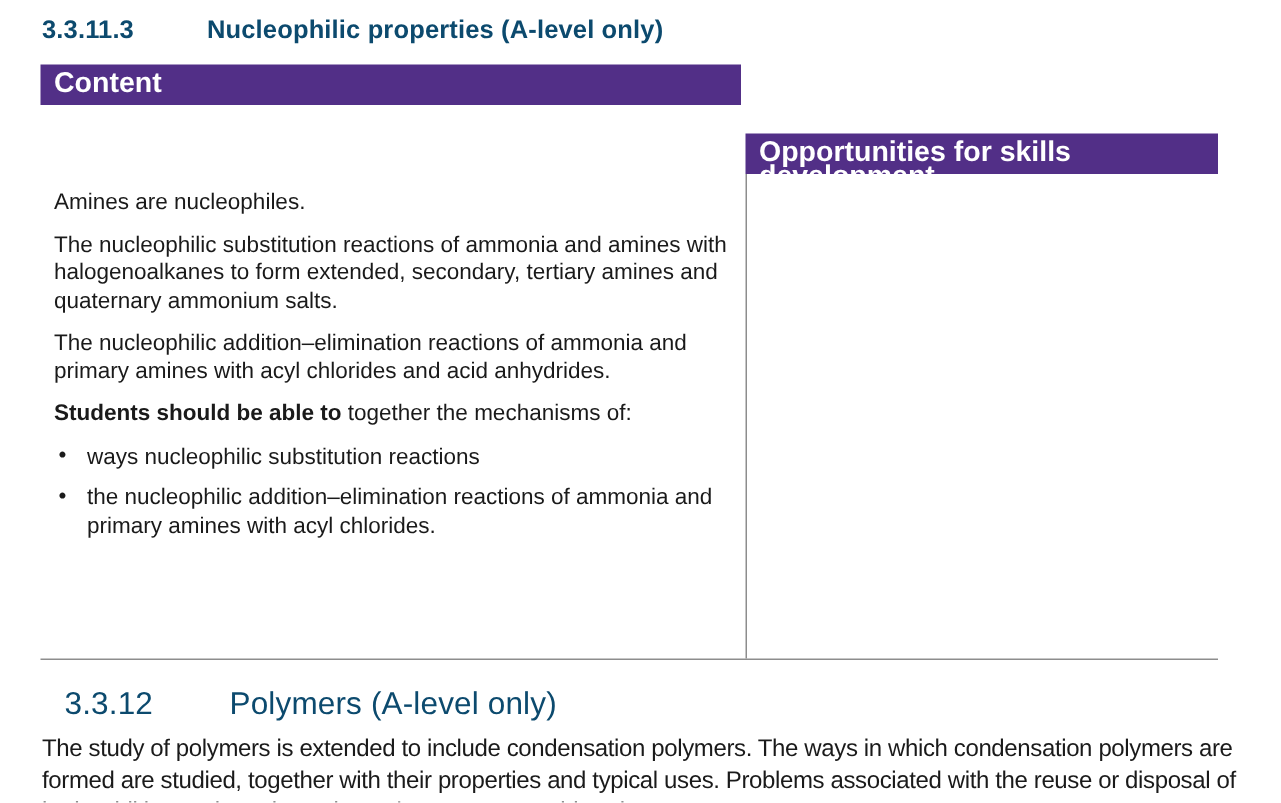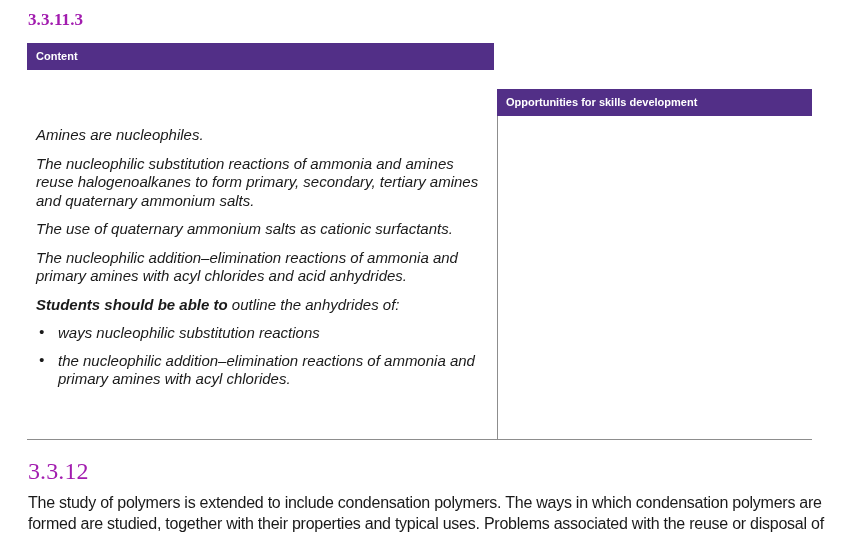--- a/index.html
+++ b/index.html
@@ -11,59 +11,57 @@
     background: #ffffff;
     font-family: "Liberation Sans", sans-serif;
     color: #1a1a1a;
     overflow: hidden;
   }
 
   
   .section-heading {
     display: flex;
     align-items: center;
-    color: #a21caf;
+    color: #0c4a6e;
     font-weight: 600;
     letter-spacing: 0.1px;
-    font-family: Liberation Serif, serif;
   }
   .section-heading .sec-num { width: 110px; flex: 0 0 110px; }
   .h1 { padding: 10px 0 0 28px; font-size: 17px; }
-  .h2 { padding: 18px 0 0 28px; font-size: 24px; font-weight: 500; }
+  .h2 { padding: 18px 0 0 28px; font-size: 21px; font-weight: 500; margin-left: 15px; }
 
   
   .spec-table {
     margin: 13px 0 0 27px;
     width: 785px;
   }
   .thead { display: flex; }
   .th {
     background: #522f87;
     color: #ffffff;
-    font-size: 11px;
+    font-size: 19px;
     font-weight: bold;
     padding: 5px 9px 6px 9px;
     height: 27px;
     line-height: 16px;
   }
   .th.left { width: 467px; flex: 0 0 467px; margin-right: 3px; }
   .th.right { flex: 1; margin-top: 46px; }
 
   .tbody {
     display: flex;
     border-bottom: 1px solid #8d8d8d;
     min-height: 324px;
   }
   .td.left {
     width: 470px;
     flex: 0 0 470px;
     padding: 1px 12px 6px 9px;
     font-size: 15px;
     line-height: 18.5px;
-    font-style: italic;
   }
   .td.right {
     flex: 1;
     border-left: 1px solid #8d8d8d;
   }
   .td.left p { margin: 9px 0 10px 0; }
   .bold { font-weight: bold; text-align: center; }
 
   .bullet-item {
     position: relative;
@@ -87,46 +85,47 @@
     color: #1a1a1a;
   }
 </style>
 </head>
 <body>
 
 <div class="page">
 
   <div class="section-heading h1">
     <span class="sec-num">3.3.11.3</span>
+    <span class="sec-title">Nucleophilic properties (A-level only)</span>
   </div>
 
   <div class="spec-table">
     <div class="thead">
       <div class="th left">Content</div>
       <div class="th right">Opportunities for skills development</div>
     </div>
     <div class="tbody">
       <div class="td left">
         <p>Amines are nucleophiles.</p>
-        <p>The nucleophilic substitution reactions of ammonia and amines reuse halogenoalkanes to form primary, secondary, tertiary amines and quaternary ammonium salts.</p>
-        <p>The use of quaternary ammonium salts as cationic surfactants.</p>
+        <p>The nucleophilic substitution reactions of ammonia and amines with halogenoalkanes to form extended, secondary, tertiary amines and quaternary ammonium salts.</p>
         <p>The nucleophilic addition–elimination reactions of ammonia and primary amines with acyl chlorides and acid anhydrides.</p>
-        <p><span class="bold">Students should be able to</span><span> outline the anhydrides of:</span></p>
+        <p><span class="bold">Students should be able to</span><span> together the mechanisms of:</span></p>
         <div class="bullet-item">
           <span class="dot">•</span>
           <span>ways nucleophilic substitution reactions</span>
         </div>
         <div class="bullet-item">
           <span class="dot">•</span>
           <span>the nucleophilic addition–elimination reactions of ammonia and primary amines with acyl chlorides.</span>
         </div>
       </div>
       <div class="td right"></div>
     </div>
   </div>
 
   <div class="section-heading h2">
     <span class="sec-num">3.3.12</span>
+    <span class="sec-title">Polymers (A-level only)</span>
   </div>
 
   <p class="outro">The study of polymers is extended to include condensation polymers. The ways in which condensation polymers are formed are studied, together with their properties and typical uses. Problems associated with the reuse or disposal of both addition and condensation polymers are considered.</p>
 
 </div>
 
 </body></html>

